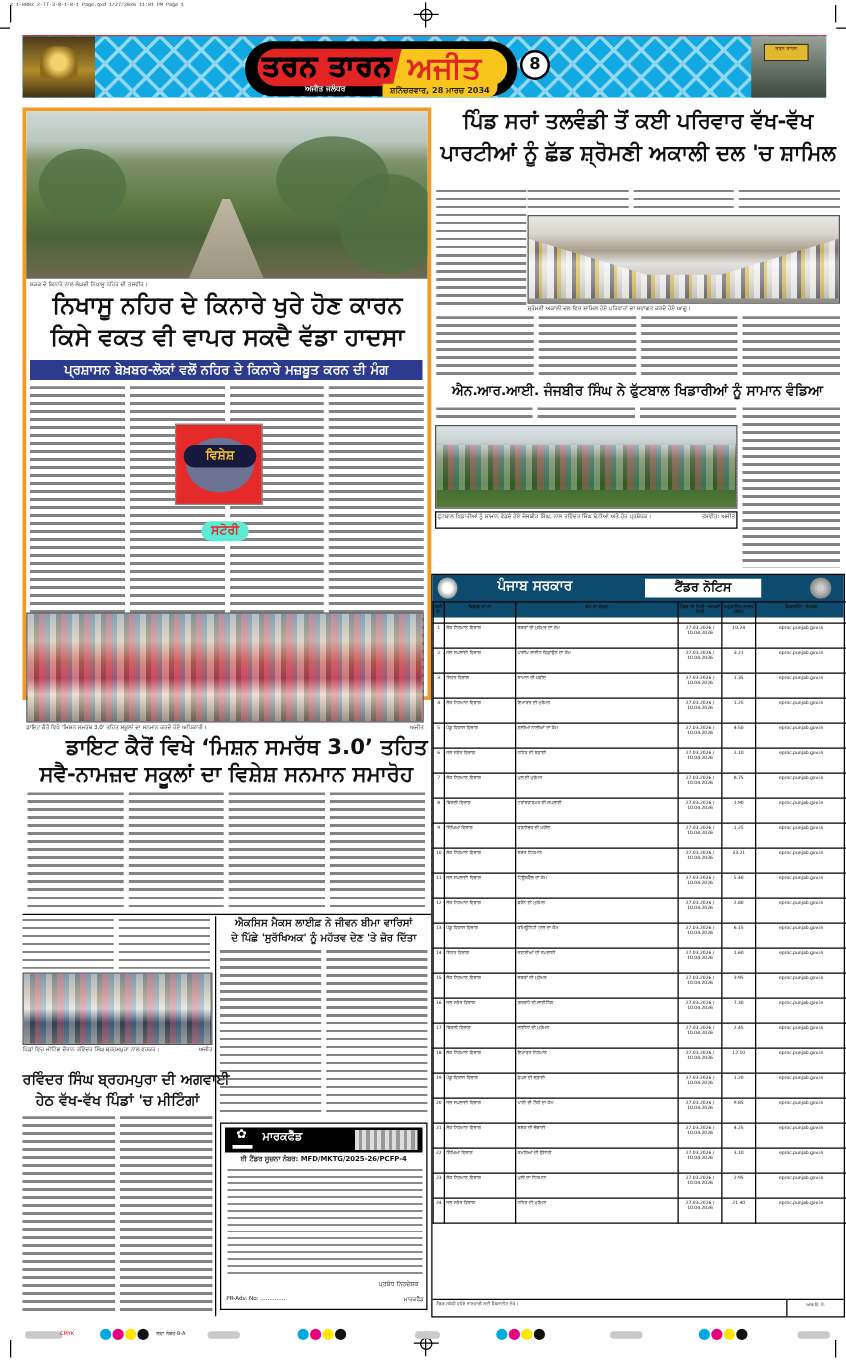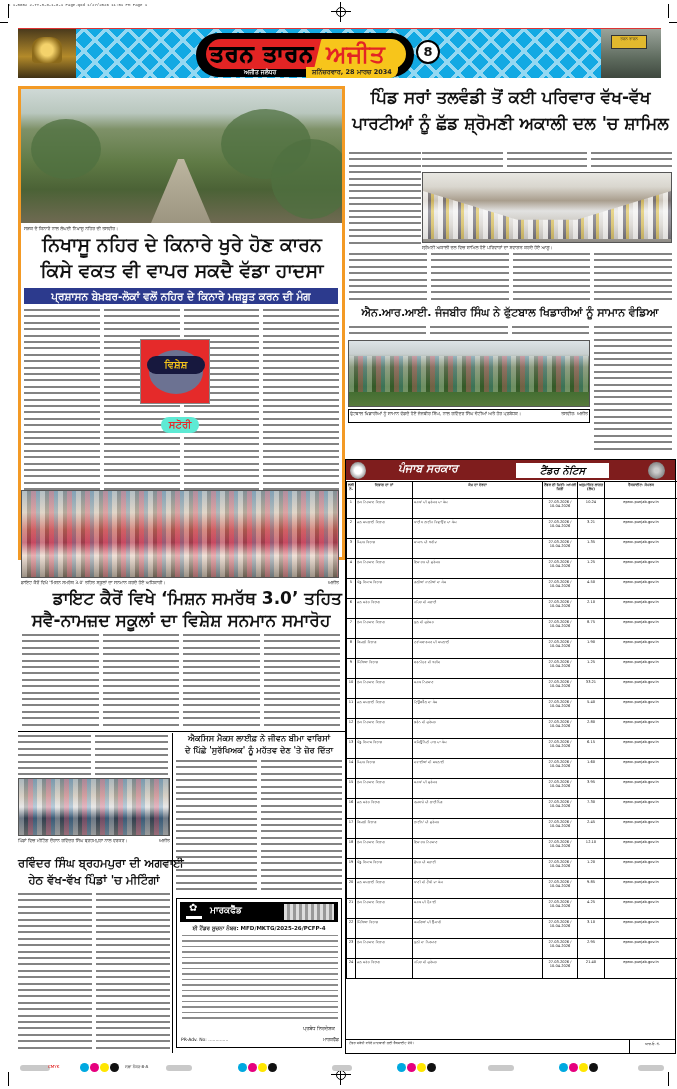--- a/index.html
+++ b/index.html
@@ -80,21 +80,21 @@
     background-image: repeating-linear-gradient(180deg, #777 0 1.5px, transparent 1.5px 5.5px); opacity: .85; }
   .adbox .sig { position: absolute; right: 6px; top: 126px; font-size: 5px; }
   .adbox .foot { position: absolute; left: 4px; top: 138px; width: 158px; font-size: 4.5px; display: flex; justify-content: space-between; }
 
   
   .pic-party { left: 422px; top: 172px; width: 250px; height: 71px;
     background: linear-gradient(180deg,#e8e7e2 0%,#d9d6ce 20%,#a99e8e 40%,#e2e2e1 55%,#c9c5bd 75%,#8d8a84 100%); border: 1px solid #555; }
   .pic-party .row { position: absolute; left: 0; right: 0; top: 18px; height: 48px;
     background-image: repeating-linear-gradient(90deg, rgba(255,255,255,.7) 0 5px, rgba(30,30,60,.35) 5px 8px, rgba(240,200,40,.45) 8px 11px, rgba(255,255,255,.4) 11px 15px); clip-path: polygon(0 0,38% 60%,62% 60%,100% 0,100% 100%,0 100%); }
   .tender { position: absolute; left: 345px; top: 459px; width: 331px; height: 595px; border: 1px solid #000; }
-  .tender .head { position: absolute; left: 0; top: 0; width: 100%; height: 20px; background: #7f1d1d; font-style: italic; }
+  .tender .head { position: absolute; left: 0; top: 0; width: 100%; height: 34px; background: #0c4a6e; }
   .tender .head .emb { position: absolute; left: 4px; top: 2px; width: 16px; height: 17px; background: radial-gradient(circle,#fff 30%,#999 70%); border-radius: 50%; }
   .tender .head .t1 { position: absolute; left: 52px; top: 2px; color: #fff; font-size: 11px; font-weight: bold; }
   .tender .head .t2 { position: absolute; left: 170px; top: 3px; width: 93px; height: 15px; background: #fff; color: #000; font-size: 10px; font-weight: bold; text-align: center; line-height: 15px; }
   .tender .head .seal { position: absolute; right: 10px; top: 2px; width: 17px; height: 17px; background: radial-gradient(circle,#ccc 20%,#777 80%); border-radius: 50%; }
   table.tt { position: absolute; left: 0; top: 21px; width: 100%; border-collapse: collapse; table-layout: fixed; }
   table.tt th, table.tt td { border: 0.6px solid #000; font-size: 3.6px; line-height: 4.3px; padding: 1px; vertical-align: top; overflow: hidden; }
   table.tt th { font-weight: bold; text-align: center; height: 17px; }
   table.tt td.c { text-align: center; }
   table.tt tr.r td { height: 20px; }
   .tfoot { position: absolute; left: 0; bottom: 0; width: 100%; height: 14px; border-top: 1px solid #000; font-size: 3.5px; display: flex; }

